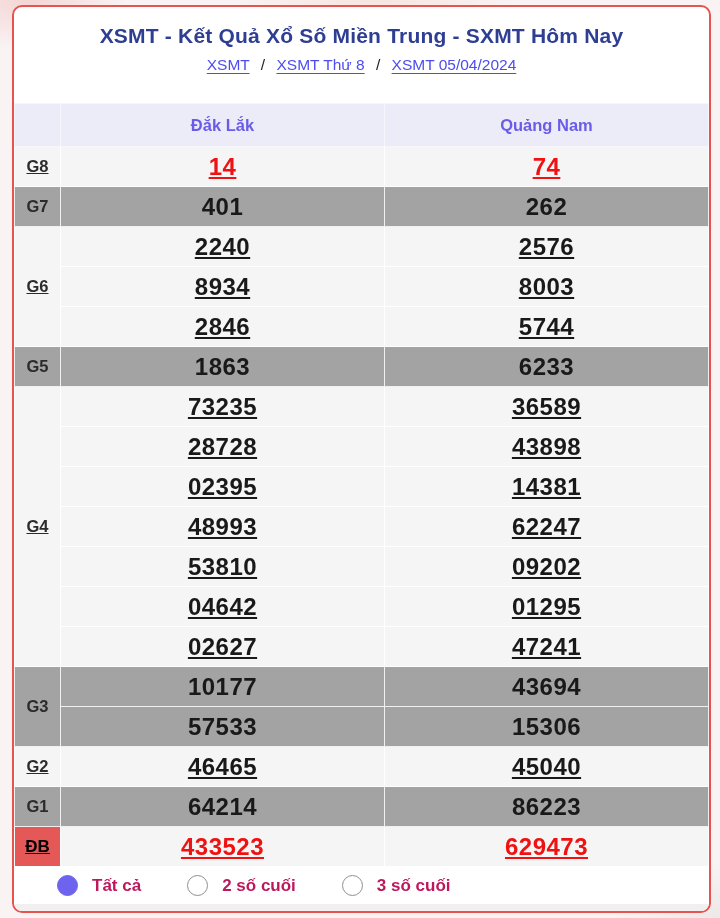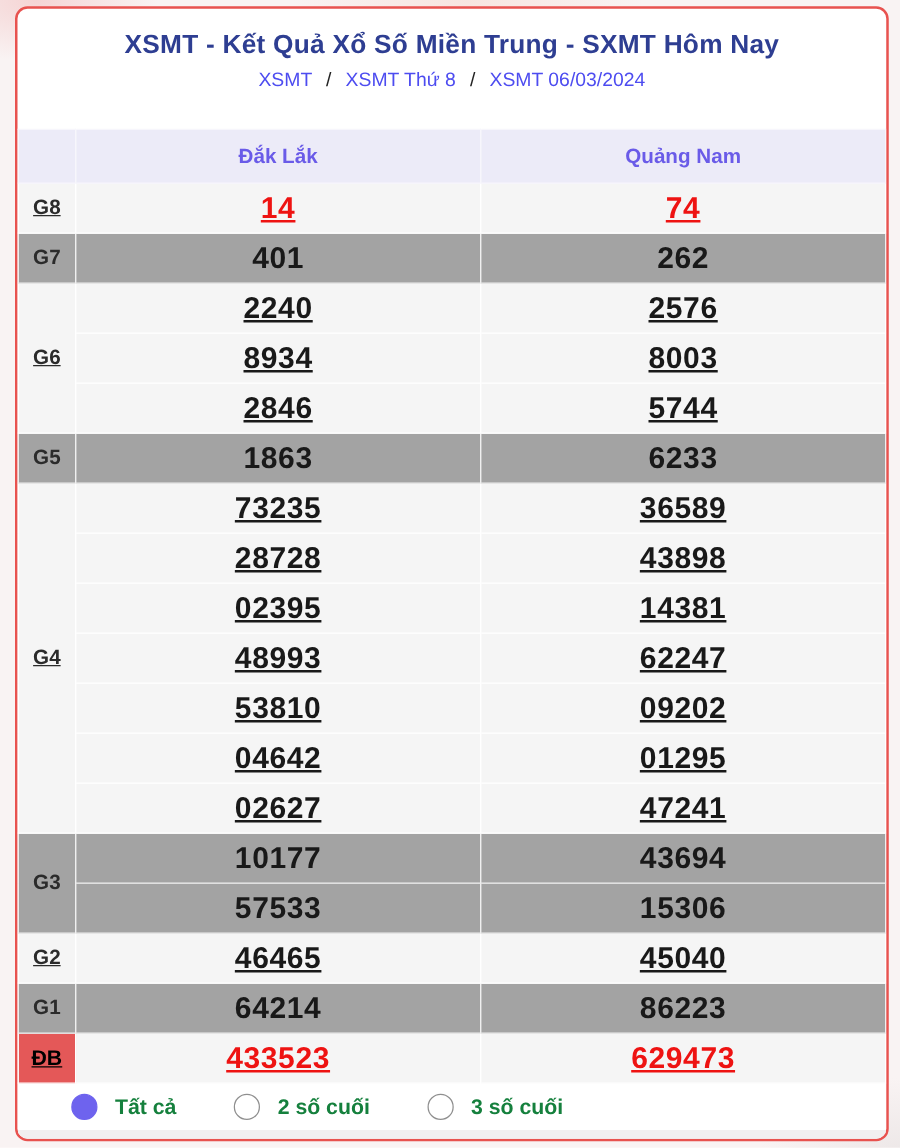--- a/index.html
+++ b/index.html
@@ -24,20 +24,21 @@
   }
   .card-header { height: 96px; padding-top: 17px; text-align: center; }
   .page-title {
     font-size: 21px; font-weight: 700;
     color: var(--title-navy, #2e3e92);
     letter-spacing: .2px;
   }
   .breadcrumb { margin-top: 8px; font-size: 15.5px; color: #222; }
   .breadcrumb a {
     color: var(--link-blue, #4d4cf0);
+    text-decoration: underline;
     text-underline-offset: 3px;
     cursor: pointer;
     margin-top: 25px;
   }
   .breadcrumb .sep { color: #222; margin: 0 7px; }
 
   table.results { width: 100%; border-collapse: collapse; table-layout: fixed; }
   col.c-label { width: 46px; }
   thead td {
     height: 43px;
@@ -68,36 +69,36 @@
     height: 37px; display: flex; align-items: center;
     padding-left: 43px; gap: 46px; background: #ffffff;
   }
   .radio-item { display: flex; align-items: center; gap: 14px; cursor: pointer; }
   .radio {
     width: 21px; height: 21px; border-radius: 50%;
     display: inline-block; flex: 0 0 auto;
   }
   .radio.on  { background: var(--radio-selected, #6e63ee); border: 1.5px solid var(--radio-selected, #6e63ee); }
   .radio.off { background: #ffffff; border: 1.5px solid #8f8f8f; }
-  .radio-label { font-size: 17px; font-weight: 600; color: #15803d; }
+  .radio-label { font-size: 17px; font-weight: 600; color: #be185d; }
   .bottom-strip { height: 23px; background: #f1eff0; }
 </style>
 </head>
 <body>
 
 <div class="card">
 
   <div class="card-header">
     <div class="page-title">XSMT - Kết Quả Xổ Số Miền Trung - SXMT Hôm Nay</div>
     <nav class="breadcrumb">
       <a>XSMT</a>
       <span class="sep">/</span>
       <a>XSMT Thứ 8</a>
       <span class="sep">/</span>
-      <a>XSMT 06/03/2024</a>
+      <a>XSMT 05/04/2024</a>
     </nav>
   </div>
 
   <table class="results">
     <colgroup>
       <col class="c-label">
         <col>
         <col>
     </colgroup>
     <thead>

